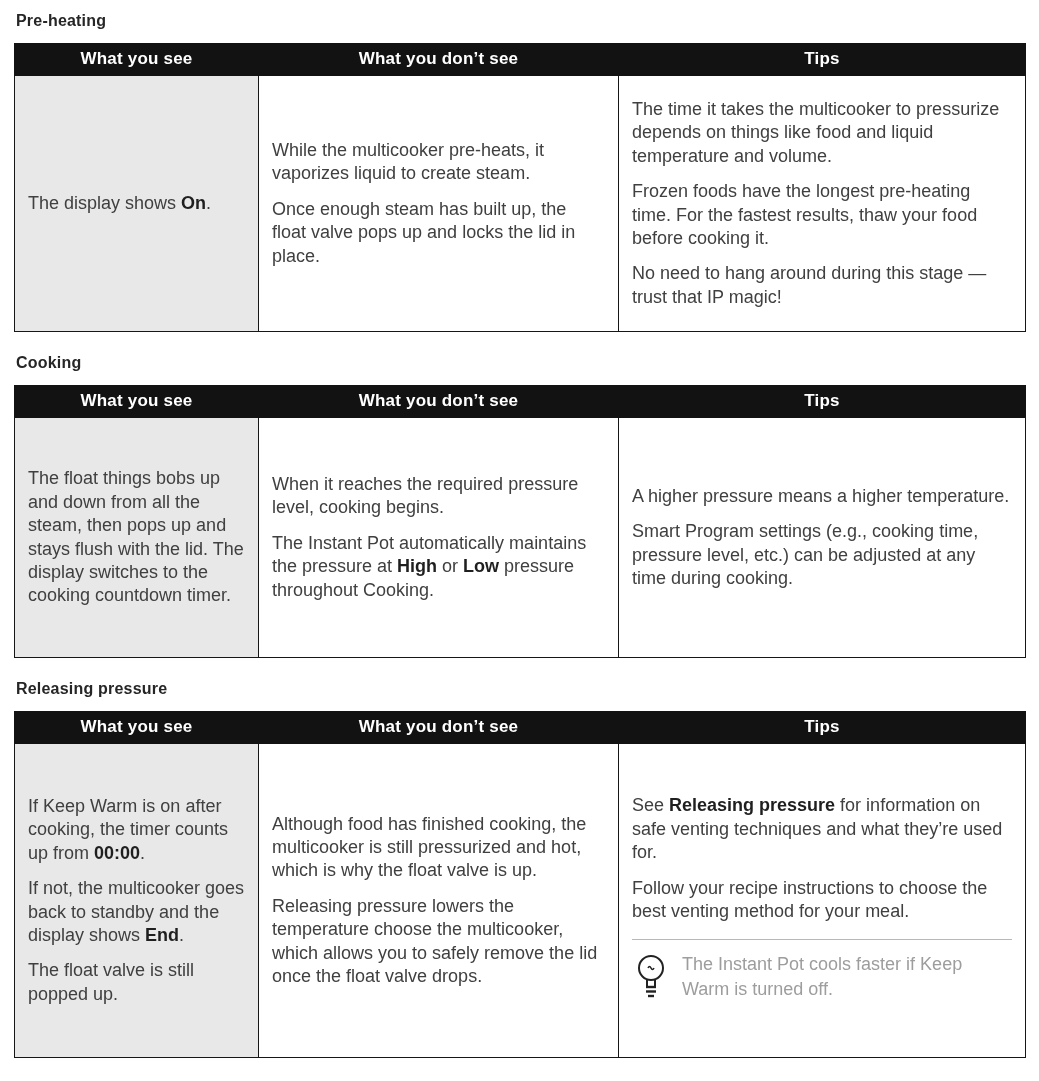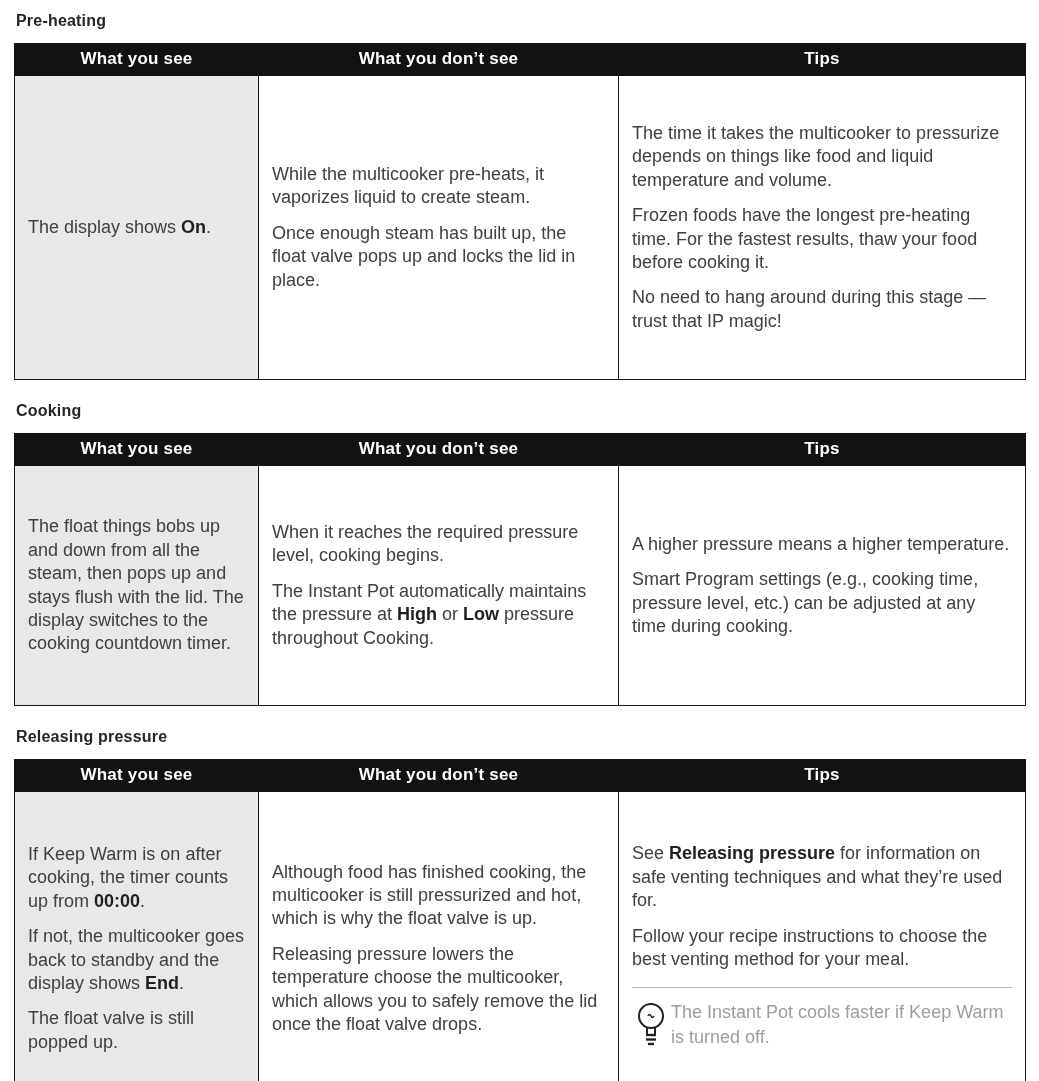--- a/index.html
+++ b/index.html
@@ -38,32 +38,32 @@
   table.info-table td {
     border: 1.5px solid #161616;
     padding: 12px 13px;
     vertical-align: middle;
     font-size: 18px;
     line-height: 1.3;
   }
   td.see-cell { background: #e8e8e8; }
   td p + p { margin-top: 12px; }
   .bold { font-weight: bold; color: #1f1f1f; }
-  .row-preheating td { height: 304px; }
+  .row-preheating td { height: 256px; }
   .row-cooking td { height: 240px; }
   .row-releasing td { height: 314px; }
   .note-divider {
     border: none;
     border-top: 1.5px solid #b8b8b8;
     margin: 16px 0 12px 0;
   }
   .note {
     display: flex;
     align-items: flex-start;
-    gap: 5px;
+    gap: 16px;
     color: #9d9d9d;
     padding-left: 4px;
   }
   .note .note-text { flex: 1; line-height: 1.35; }
   .bulb-icon { flex: 0 0 auto; margin-top: 2px; }
 </style>
 </head>
 <body>
 
 <div class="page">

